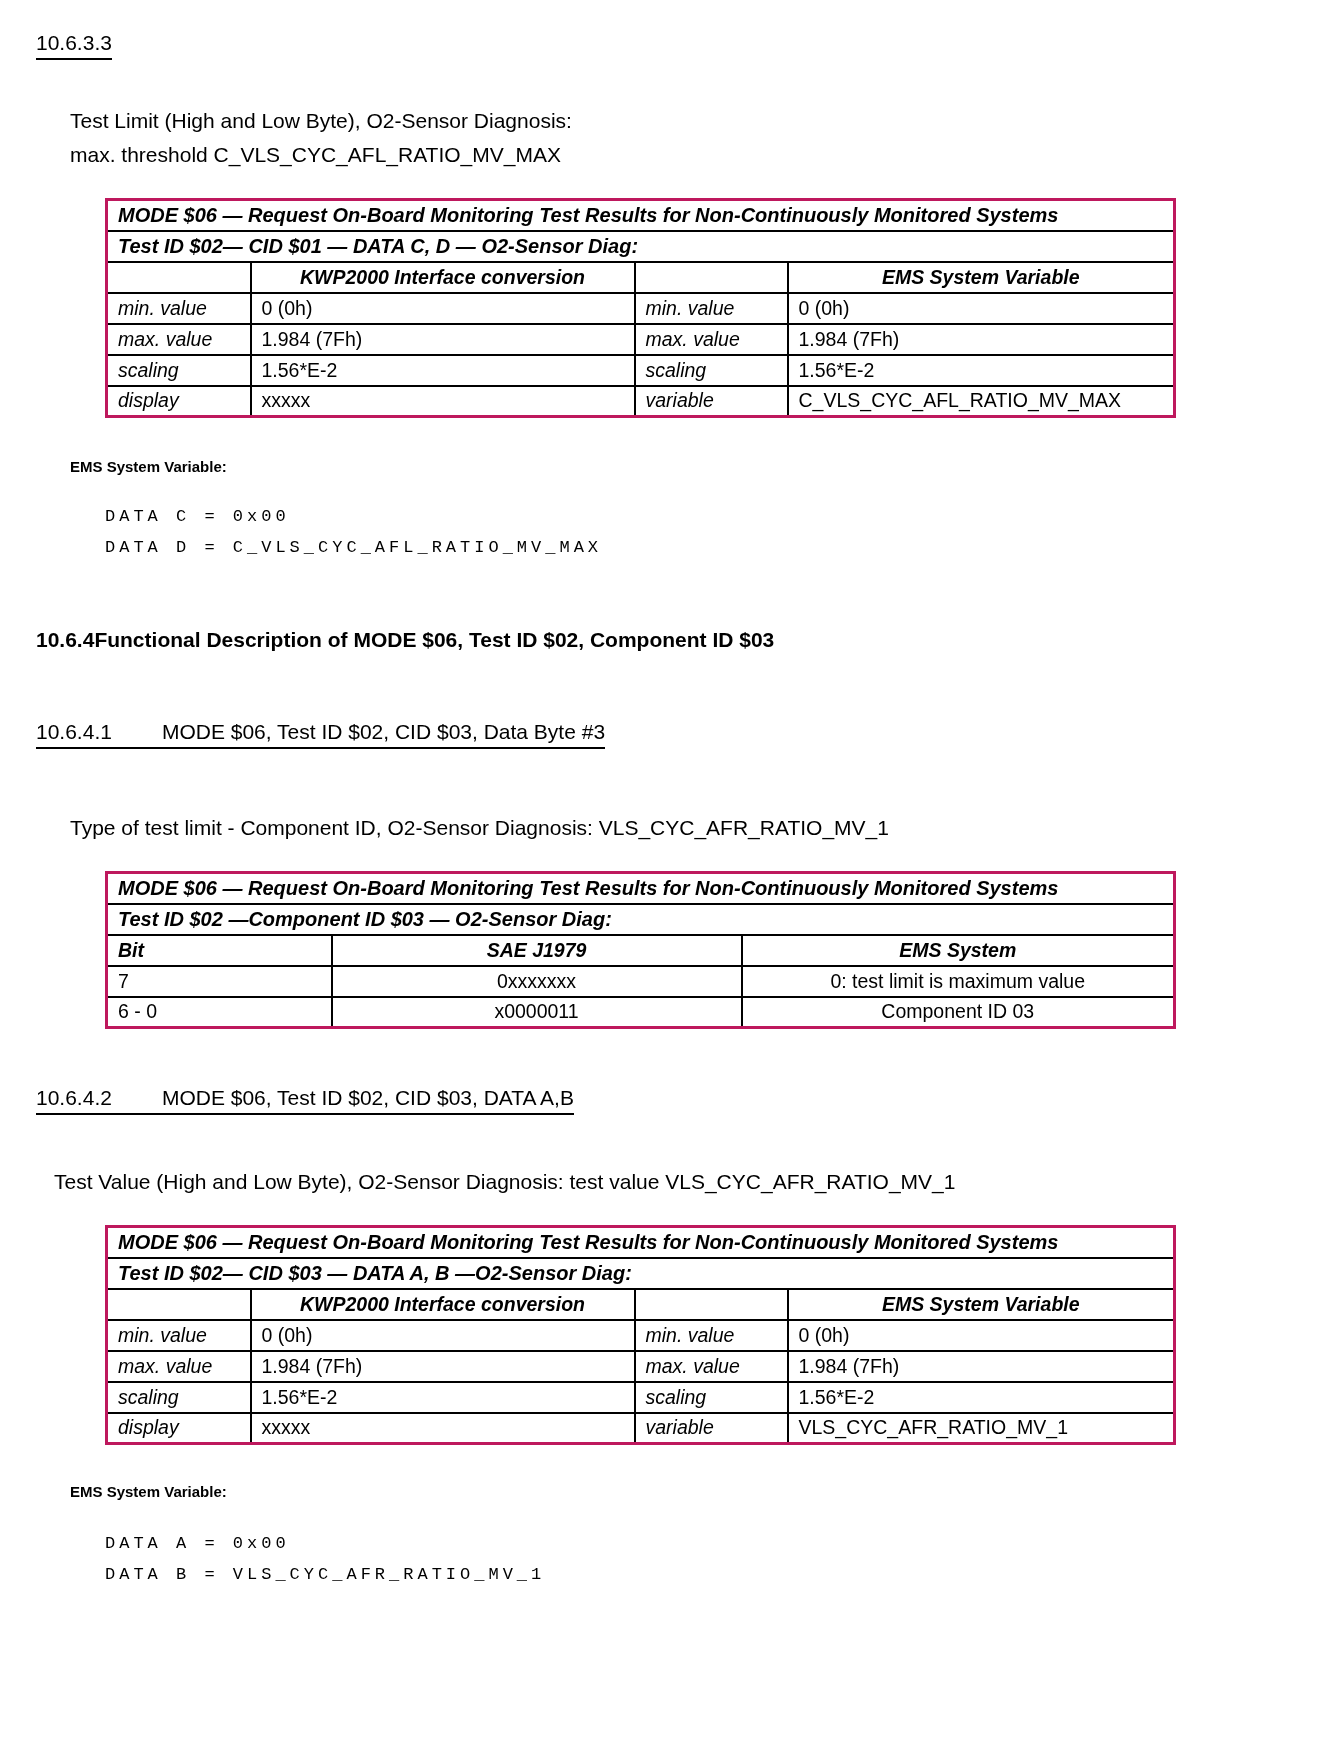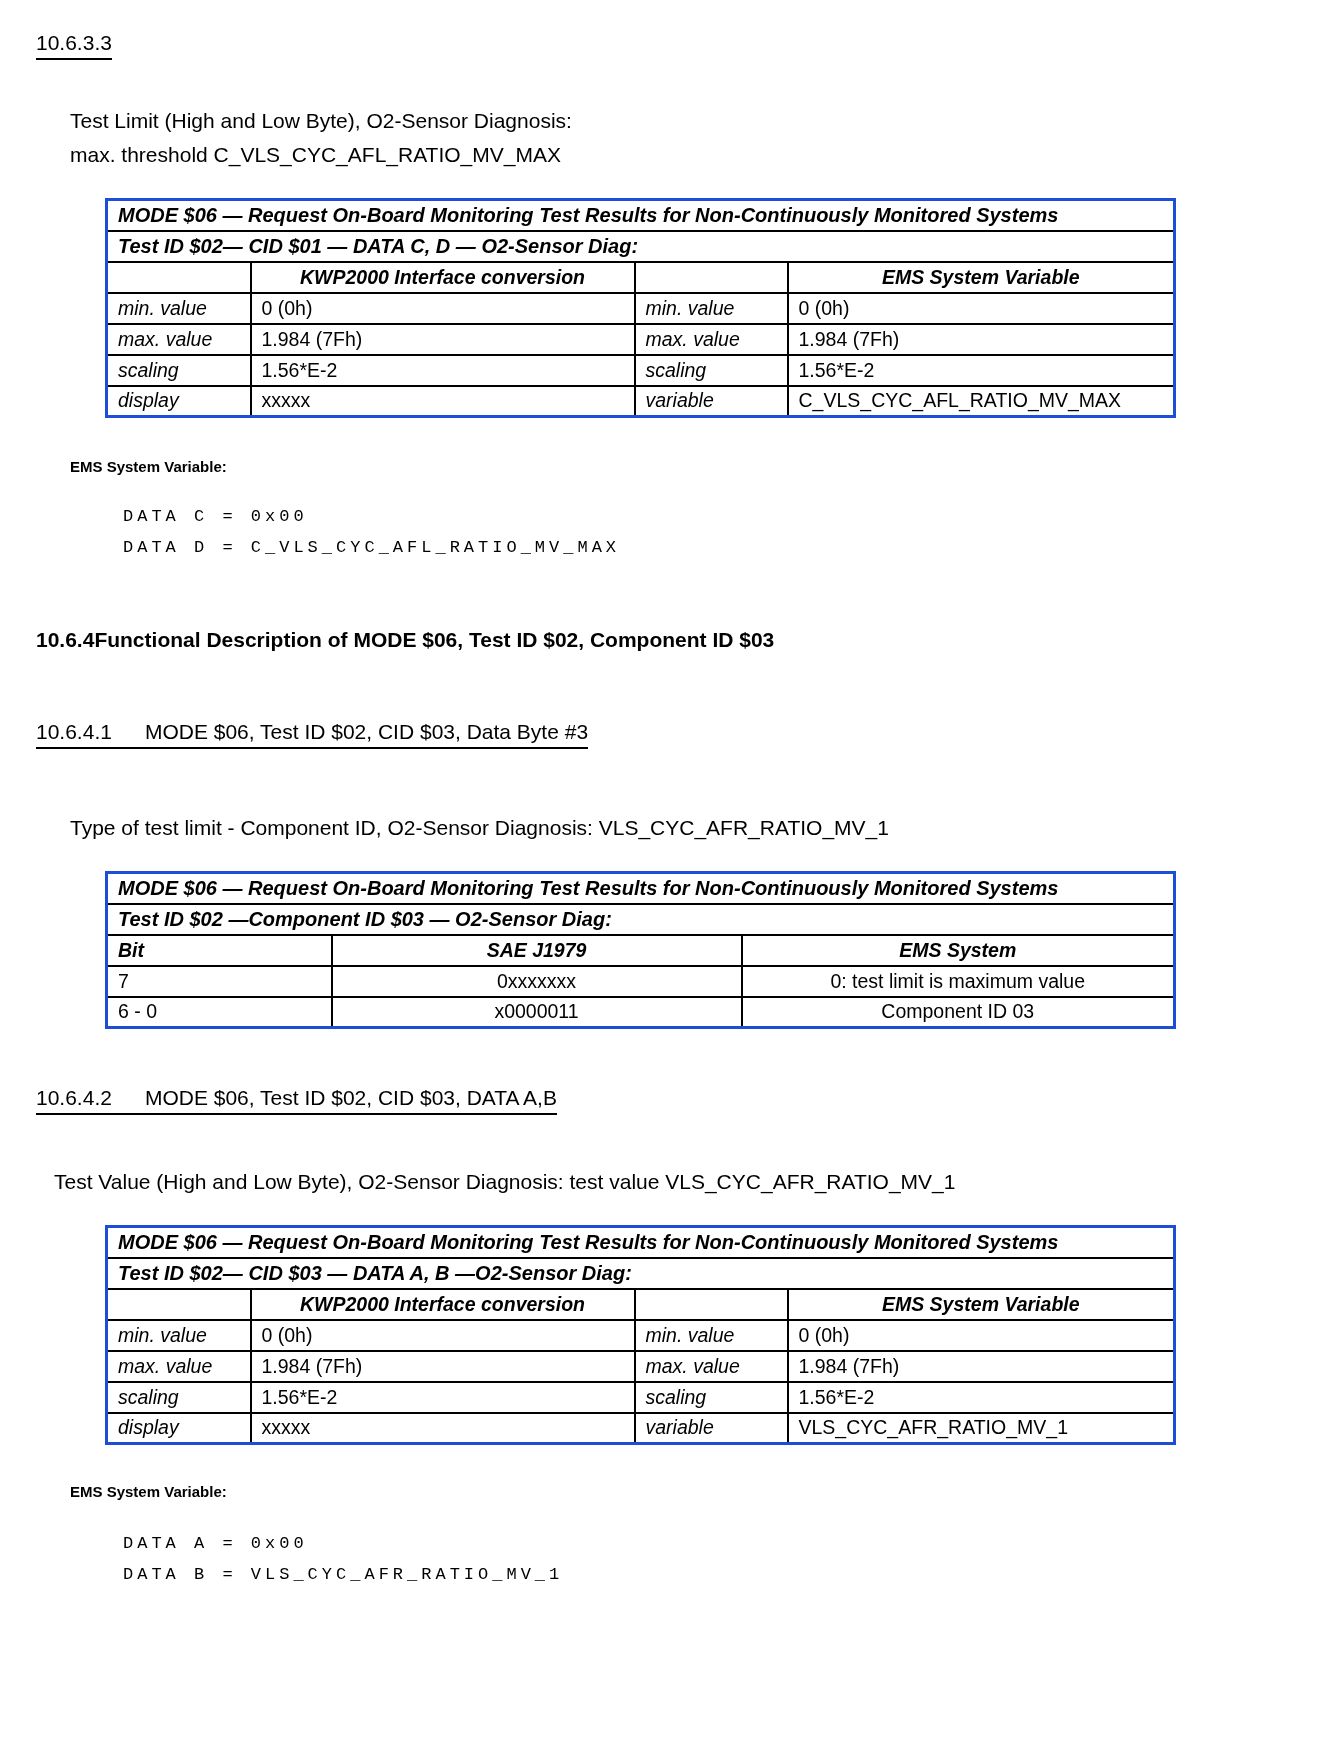--- a/index.html
+++ b/index.html
@@ -9,21 +9,21 @@
     color: #000;
     font-family: "Liberation Sans", sans-serif;
     position: relative;
     overflow: hidden;
   }
   .page { padding: 30px 40px 0 36px; }
 
   
   .hu {
     display: inline-flex;
-    column-gap: 33px;
+    column-gap: 50px;
     border-bottom: 2px solid #000;
     padding-bottom: 2px;
     font-size: 21px;
     line-height: 26px;
   }
   .sec-heading {
     display: inline-flex;
     font-weight: bold;
     font-size: 21px;
     line-height: 26px;
@@ -34,29 +34,29 @@
   .p2 { margin-top: 62px; }
   .p3 { margin-top: 50px; margin-left: 18px; }
 
   .ems-heading { font-size: 15px; font-weight: bold; margin-left: 34px; }
 
   .codeblock {
     font-family: "Liberation Mono", "DejaVu Sans Mono", monospace;
     font-size: 17px;
     letter-spacing: 4px;
     line-height: 31px;
-    margin-left: 87px;
+    margin-left: 69px;
   }
 
   table.spec {
     border-collapse: collapse;
     width: 1068px;
     margin-left: 69px;
     table-layout: fixed;
-    border: 3px solid #1d4ed8;
+    border: 3px solid #be185d;
     font-size: 19.5px;
   }
   table.spec td {
     border: 2px solid #000;
     padding: 2px 10px;
     height: 31px;
     vertical-align: middle;
     overflow: hidden;
     white-space: nowrap;
   }

